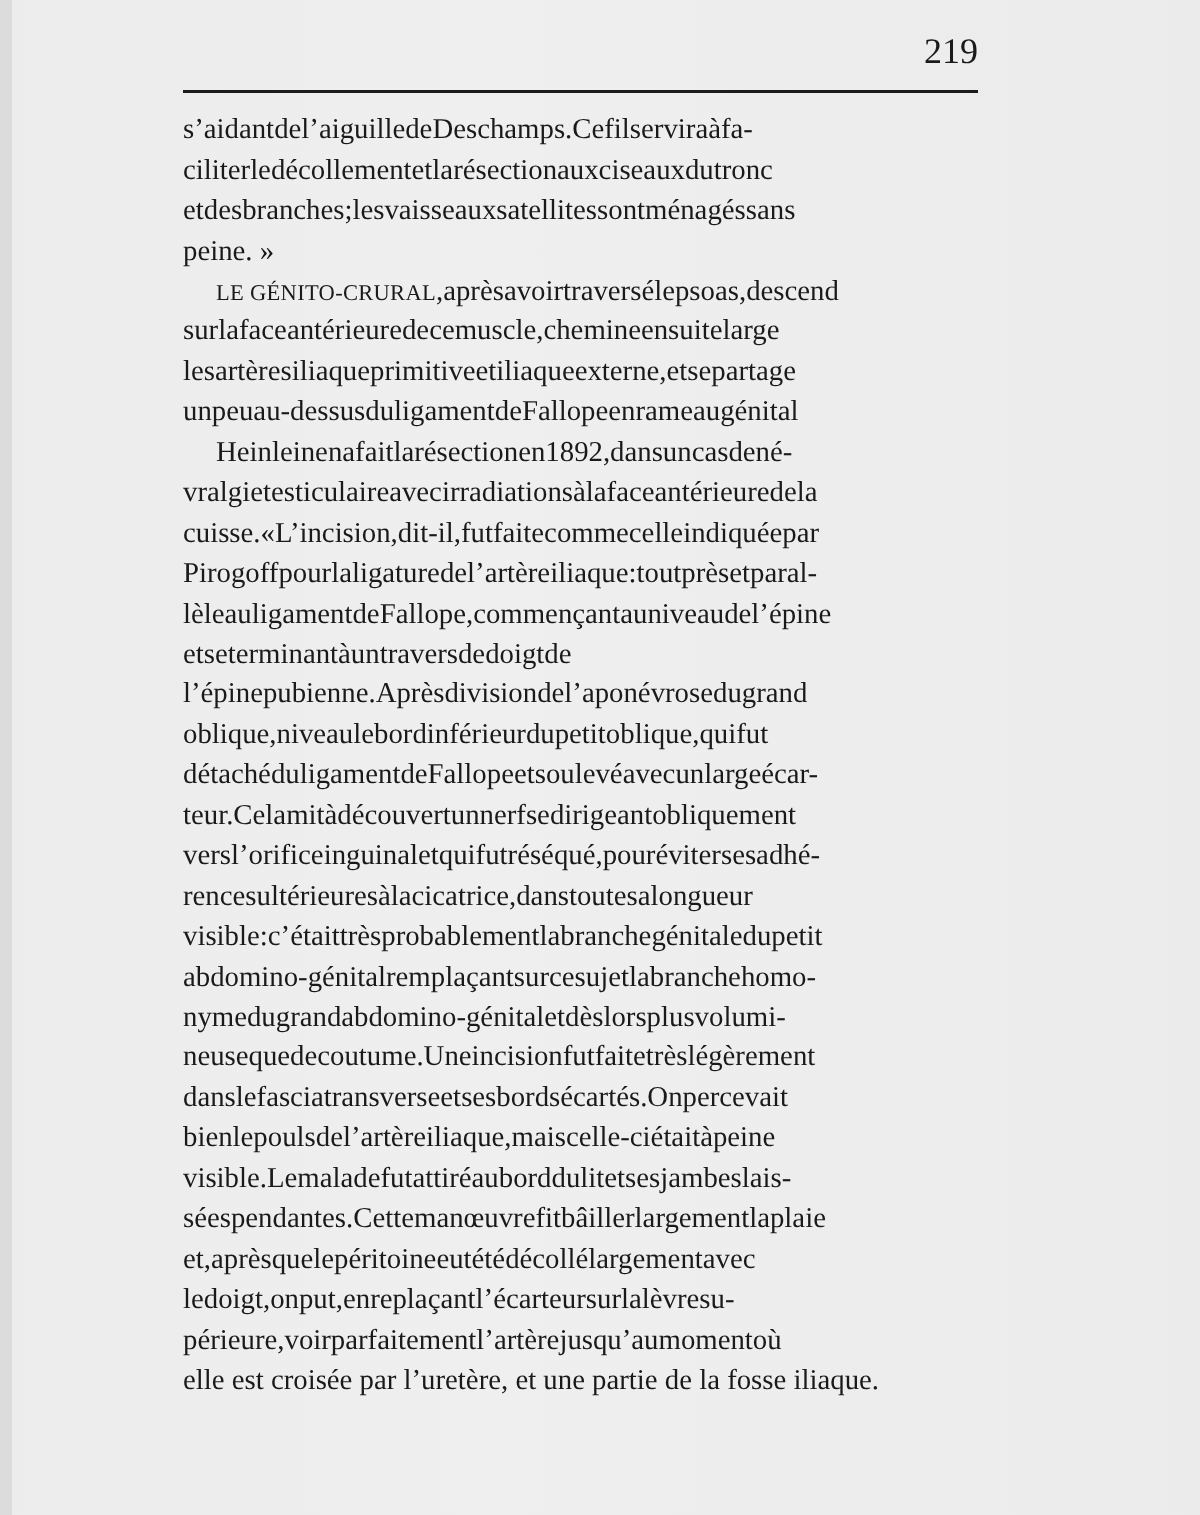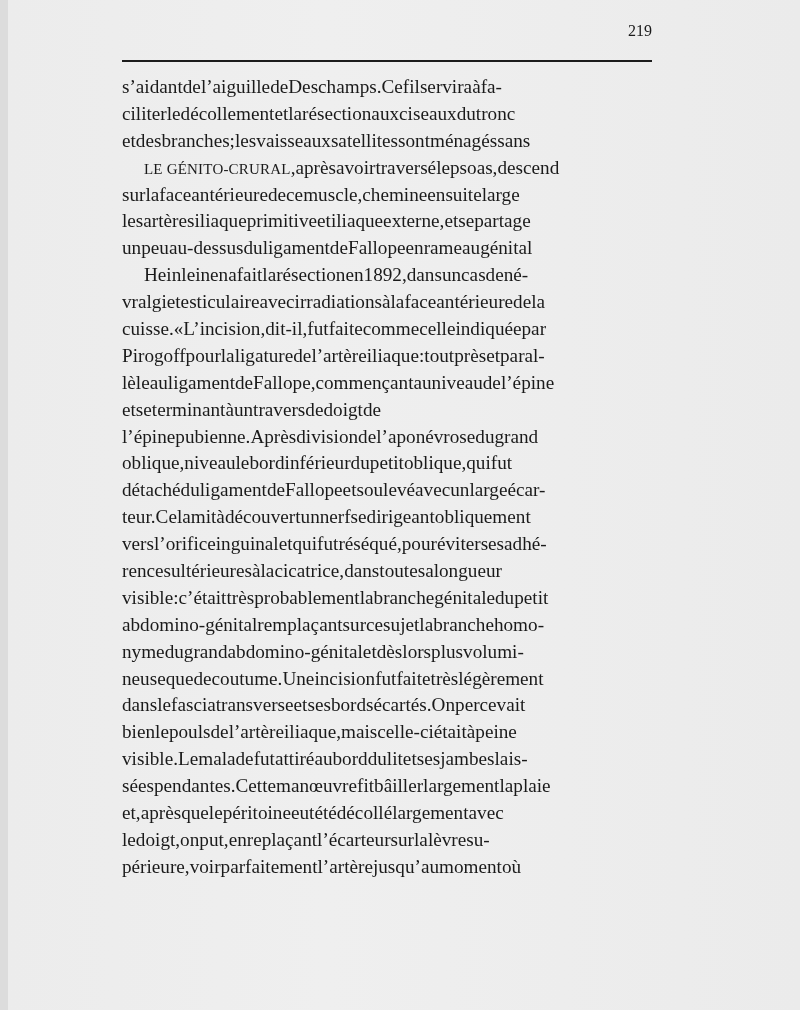--- a/index.html
+++ b/index.html
@@ -22,21 +22,21 @@
     .running-head {
       position: absolute; left: 122px; top: 22px; width: 530px; height: 30px;
     }
     .running-title {
       position: absolute; left: 140px; top: 5px;
       font-size: 13px; letter-spacing: 0.8px;
       font-variant: small-caps; text-transform: uppercase;
     }
     .folio {
       position: absolute; right: 0; top: 0;
-      font-size: 16px;
+      font-size: 24px;
     }
     .rule {
       position: absolute; left: 122px; top: 60px; width: 530px; height: 2px;
       background: #1c1c1c;
     }
     .text {
       position: absolute; left: 122px; top: 74px; width: 530px;
       font-size: 19.2px; line-height: 26.9px;
       text-align: justify;
     }
@@ -92,20 +92,21 @@
         <span>et</span>
         <span>des</span>
         <span>branches;</span>
         <span>les</span>
         <span>vaisseaux</span>
         <span>satellites</span>
         <span>sont</span>
         <span>ménagés</span>
         <span>sans</span>
       </span>
+      <span class="line last"><span>peine. »</span></span>
     </p>
   <p>
       <span class="line indent jwrap">
         <span><span class="sc">LE GÉNITO-CRURAL</span><span>,</span></span>
         <span>après</span>
         <span>avoir</span>
         <span>traversé</span>
         <span>le</span>
         <span>psoas,</span>
         <span>descend</span>
@@ -419,14 +420,15 @@
       </span>
       <span class="line jwrap">
         <span>périeure,</span>
         <span>voir</span>
         <span>parfaitement</span>
         <span>l’artère</span>
         <span>jusqu’au</span>
         <span>moment</span>
         <span>où</span>
       </span>
+      <span class="line last"><span>elle est croisée par l’uretère, et une partie de la fosse iliaque.</span></span>
     </p>
 </div>
 
 </body></html>

